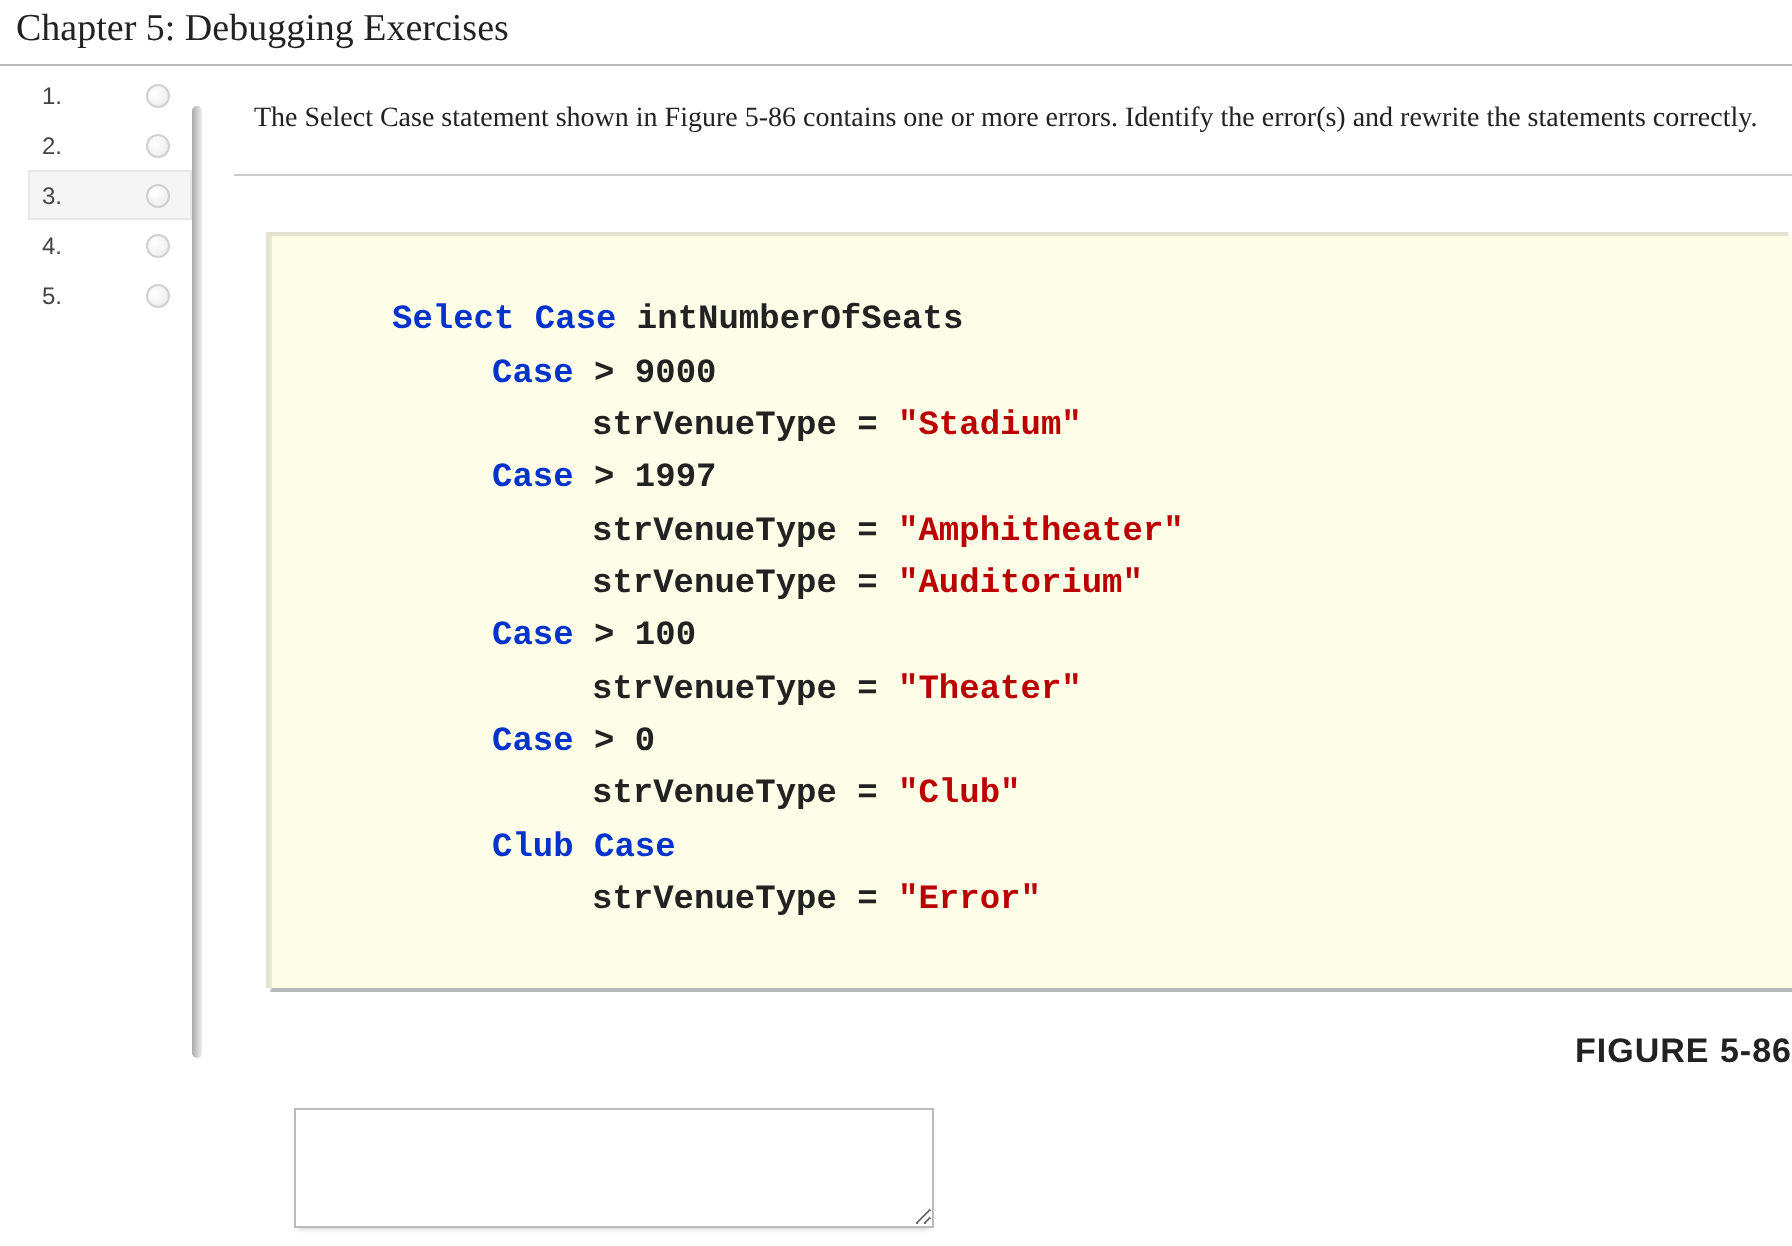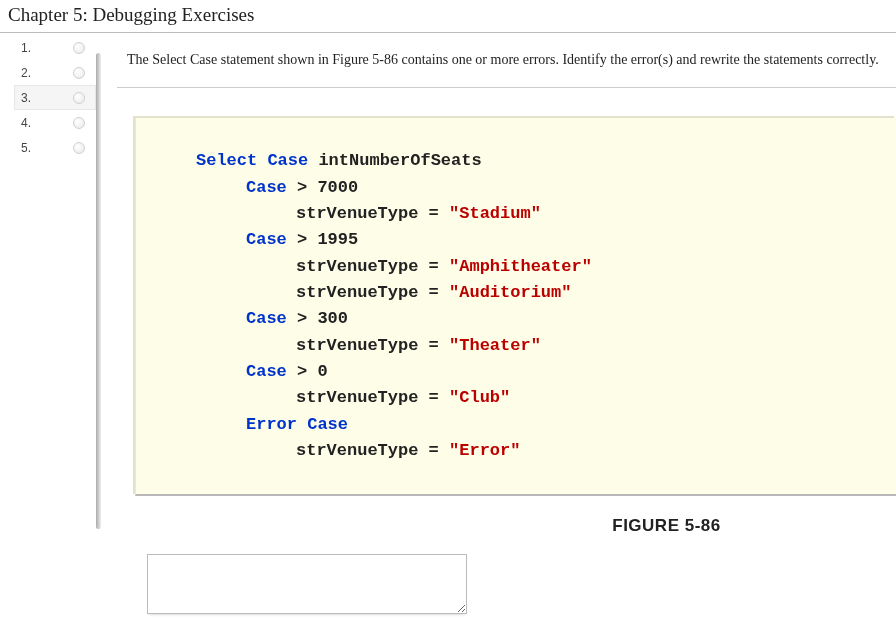--- a/index.html
+++ b/index.html
@@ -94,21 +94,21 @@
   .str{color:var(--str);}
   .ind1{padding-left:50px;display:block;}
   .ind2{padding-left:100px;display:block;}
   .figure-label{
     font-family:Arial, Helvetica, sans-serif;
     font-weight:bold;
     font-size:17px;
     letter-spacing:0.5px;
     color:#222;
     margin:20px 0 0 0;
-    text-align:center;
+    text-align:right;
     padding-left:320px;
   }
   .answer-box{
     margin:18px 0 0 30px;
     width:320px;
     height:60px;
     resize:both;
     overflow:auto;
     font-family:Georgia, serif;
     font-size:14px;
@@ -157,35 +157,35 @@
 
     <div class="prompt">
       <span>The Select Case statement shown in Figure 5-86 contains one or more errors. Identify the error(s) and rewrite the statements correctly.</span>
     </div>
 
     <div class="code-card">
       <div>
         <span class="kw">Select Case</span><span> intNumberOfSeats</span>
       </div>
 
-      <span class="ind1"><span class="kw">Case</span><span> &gt; </span><span>7000</span></span>
+      <span class="ind1"><span class="kw">Case</span><span> &gt; </span><span>9000</span></span>
       <span class="ind2"><span>strVenueType = </span><span class="str">"Stadium"</span></span>
 
-      <span class="ind1"><span class="kw">Case</span><span> &gt; </span><span>1995</span></span>
+      <span class="ind1"><span class="kw">Case</span><span> &gt; </span><span>1997</span></span>
       <span class="ind2"><span>strVenueType = </span><span class="str">"Amphitheater"</span></span>
 
       <span class="ind2"><span>strVenueType = </span><span class="str">"Auditorium"</span></span>
 
-      <span class="ind1"><span class="kw">Case</span><span> &gt; </span><span>300</span></span>
+      <span class="ind1"><span class="kw">Case</span><span> &gt; </span><span>100</span></span>
       <span class="ind2"><span>strVenueType = </span><span class="str">"Theater"</span></span>
 
       <span class="ind1"><span class="kw">Case</span><span> &gt; </span><span>0</span></span>
       <span class="ind2"><span>strVenueType = </span><span class="str">"Club"</span></span>
 
-      <span class="ind1"><span class="kw">Error Case</span></span>
+      <span class="ind1"><span class="kw">Club Case</span></span>
       <span class="ind2"><span>strVenueType = </span><span class="str">"Error"</span></span>
 
     </div>
 
     <div class="figure-label">
       <span>FIGURE 5-86</span>
     </div>
 
     <textarea class="answer-box" placeholder="" style=""></textarea>
 

